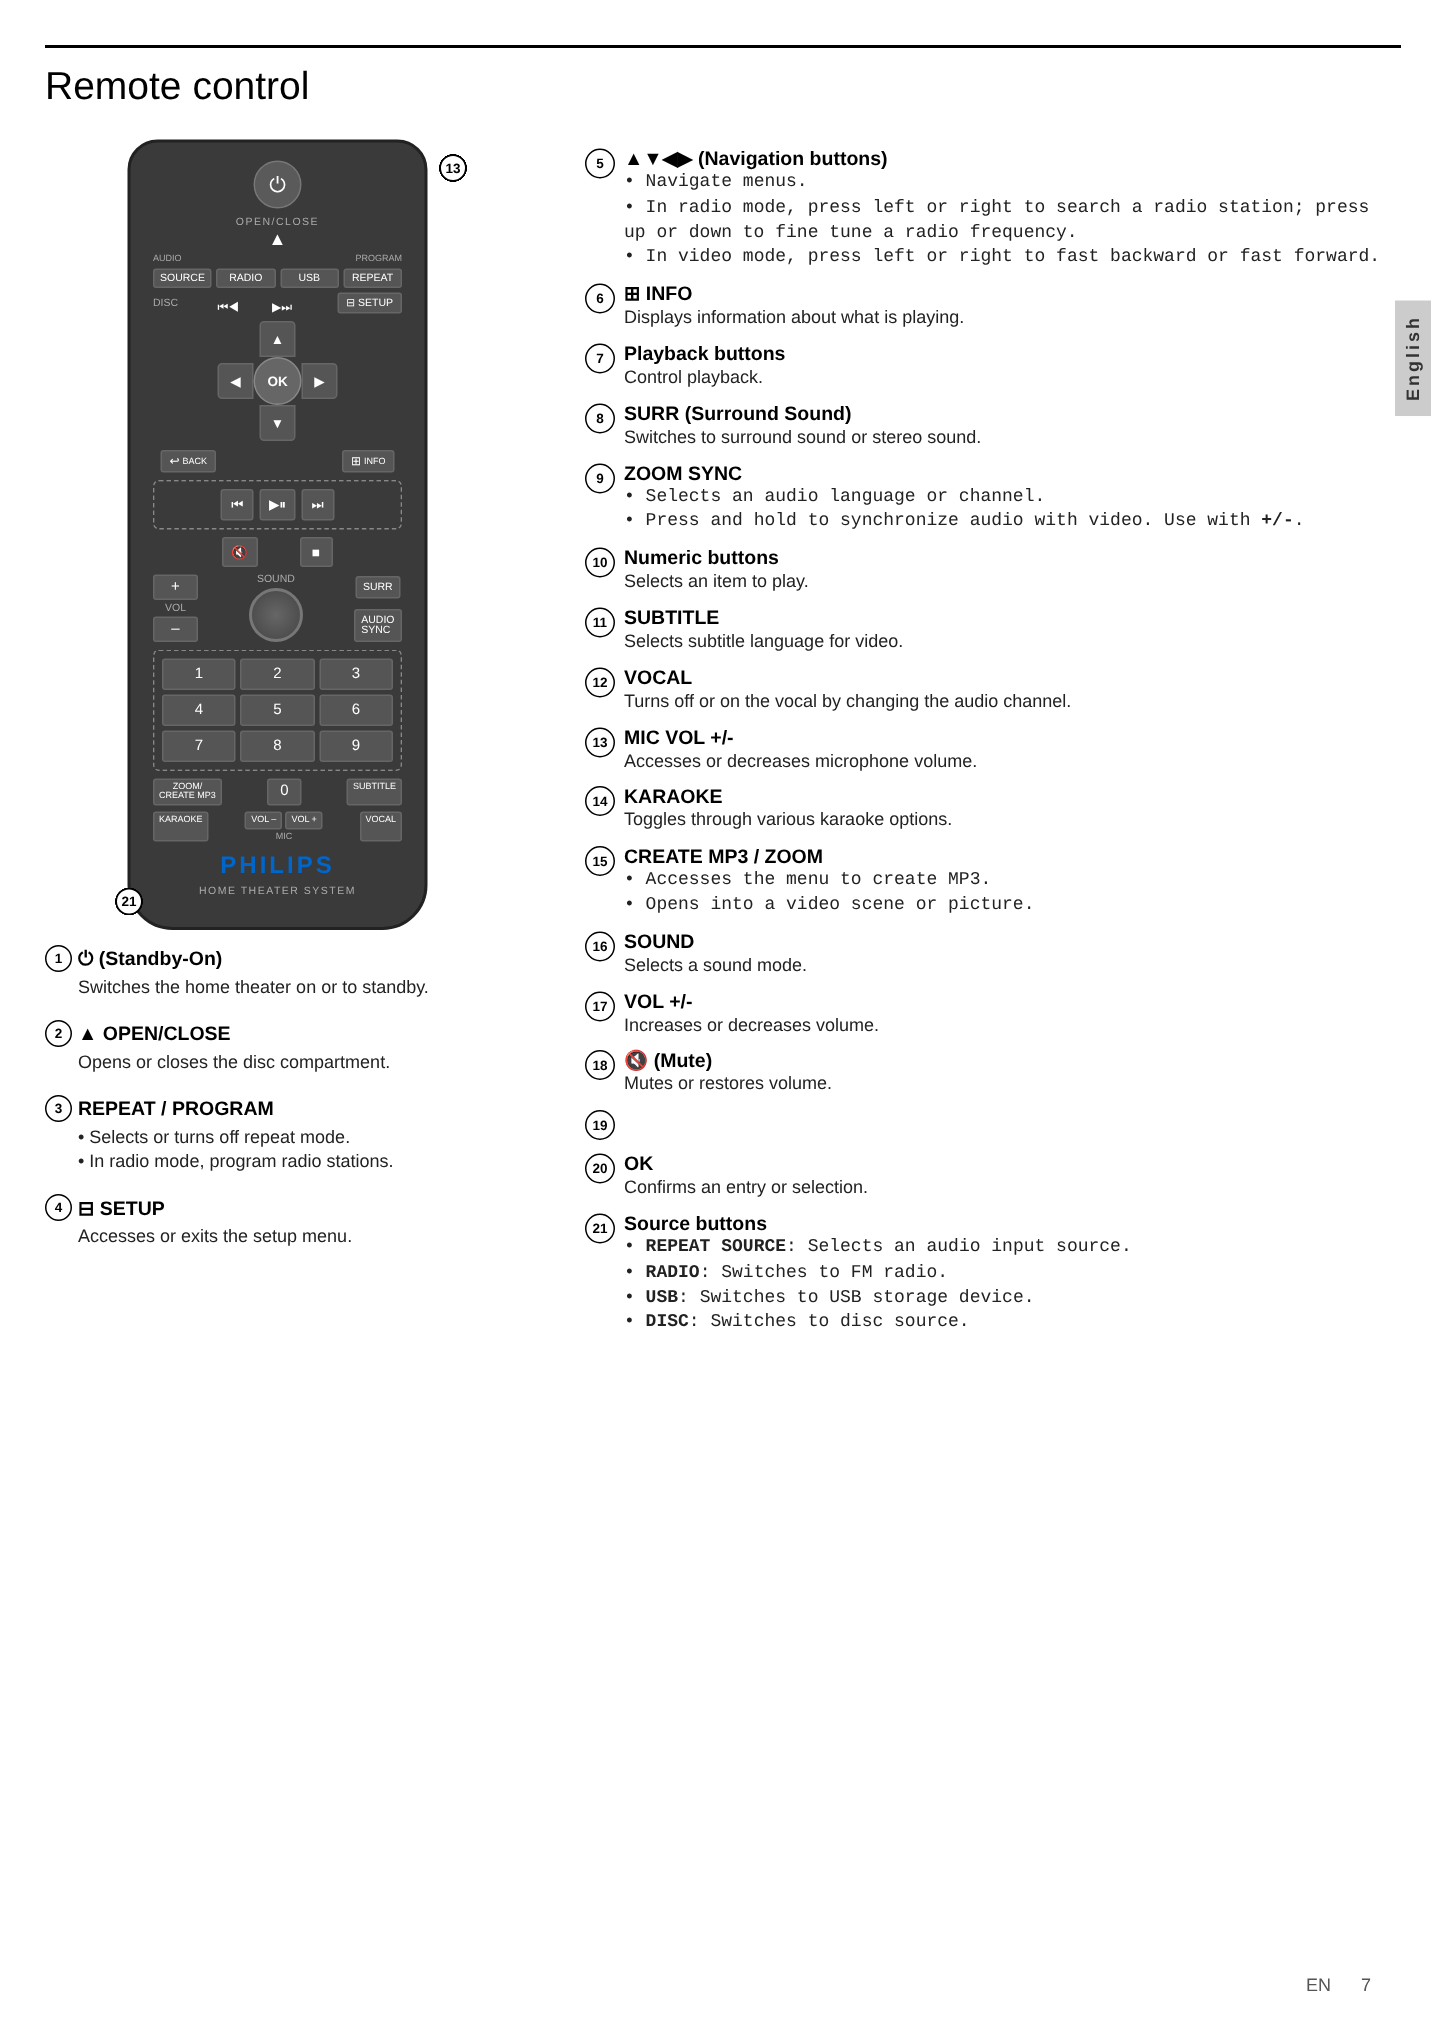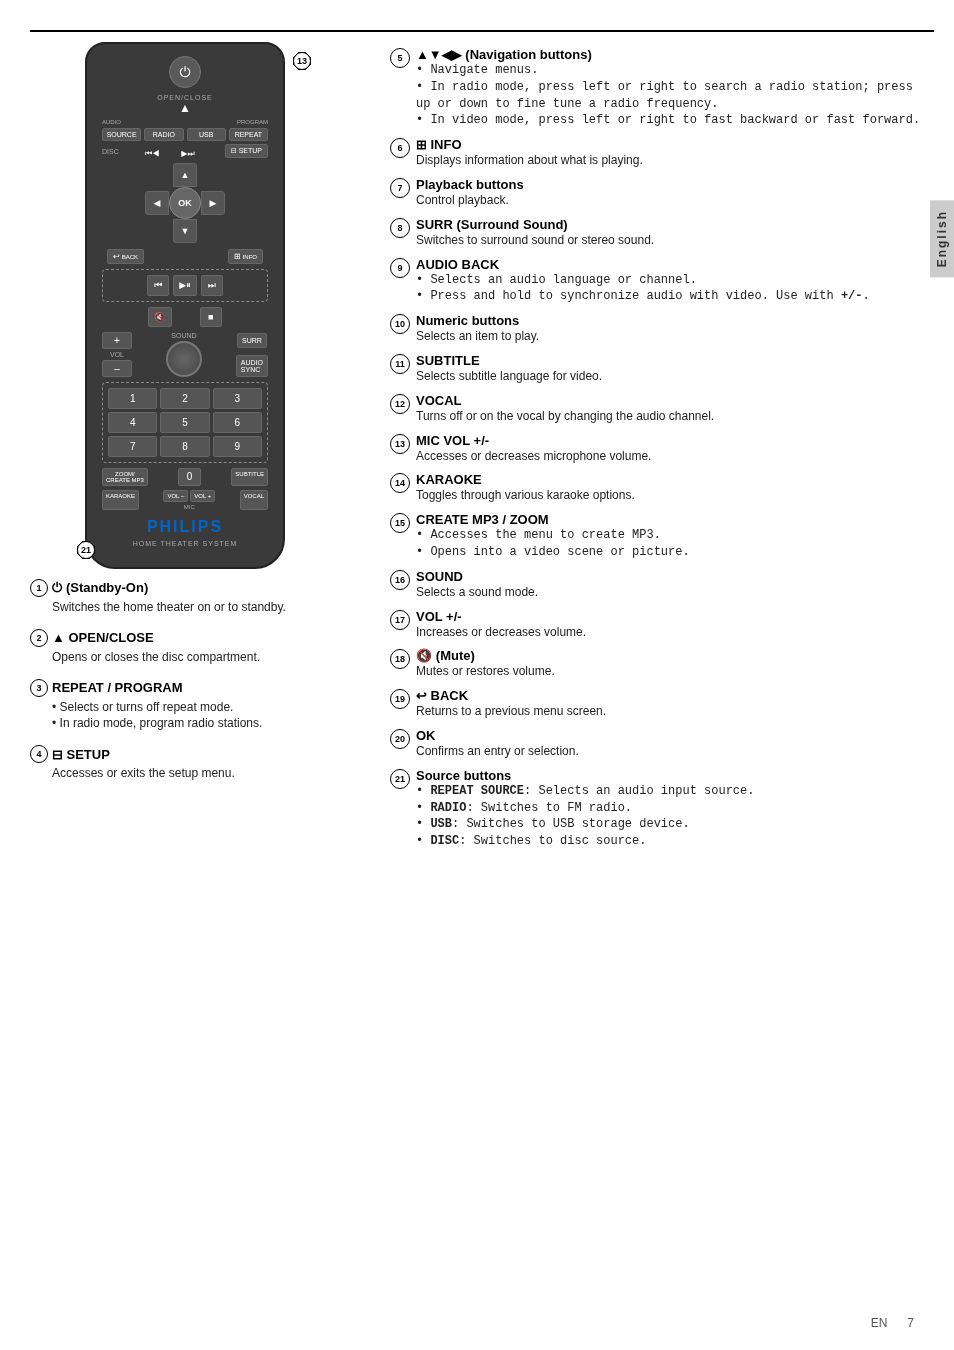--- a/index.html
+++ b/index.html
@@ -534,20 +534,21 @@
     .item-body ul li::before {
       content: "• ";
     }
   </style>
 </head>
 <body>
 
 <div class="page-container">
   <div class="top-border"></div>
 
+  <h1 class="page-title">Remote control</h1>
 
   <div class="main-layout">
 
     <div class="left-col">
 
       <div class="remote-container">
 
         <div style="display:flex; justify-content:center; position:relative;">
 
           <div style="position:relative;">
@@ -776,21 +777,21 @@
           <div class="item-num-badge">8</div>
           <div class="item-content">
             <div class="item-title">SURR (Surround Sound)</div>
             <div class="item-body">Switches to surround sound or stereo sound.</div>
           </div>
         </div>
 
         <div class="item-row">
           <div class="item-num-badge">9</div>
           <div class="item-content">
-            <div class="item-title">AUDIO BACK</div>
+            <div class="item-title">ZOOM SYNC</div>
             <div class="item-body">
               <ul>
                 <li>Selects an audio language or channel.</li>
                 <li>Press and hold to synchronize audio with video. Use with <strong>+/-</strong>.</li>
               </ul>
             </div>
           </div>
         </div>
 
         <div class="item-row">
@@ -865,24 +866,20 @@
         <div class="item-row">
           <div class="item-num-badge">18</div>
           <div class="item-content">
             <div class="item-title">🔇 (Mute)</div>
             <div class="item-body">Mutes or restores volume.</div>
           </div>
         </div>
 
         <div class="item-row">
           <div class="item-num-badge">19</div>
-          <div class="item-content">
-            <div class="item-title">↩ BACK</div>
-            <div class="item-body">Returns to a previous menu screen.</div>
-          </div>
         </div>
 
         <div class="item-row">
           <div class="item-num-badge">20</div>
           <div class="item-content">
             <div class="item-title">OK</div>
             <div class="item-body">Confirms an entry or selection.</div>
           </div>
         </div>
 

